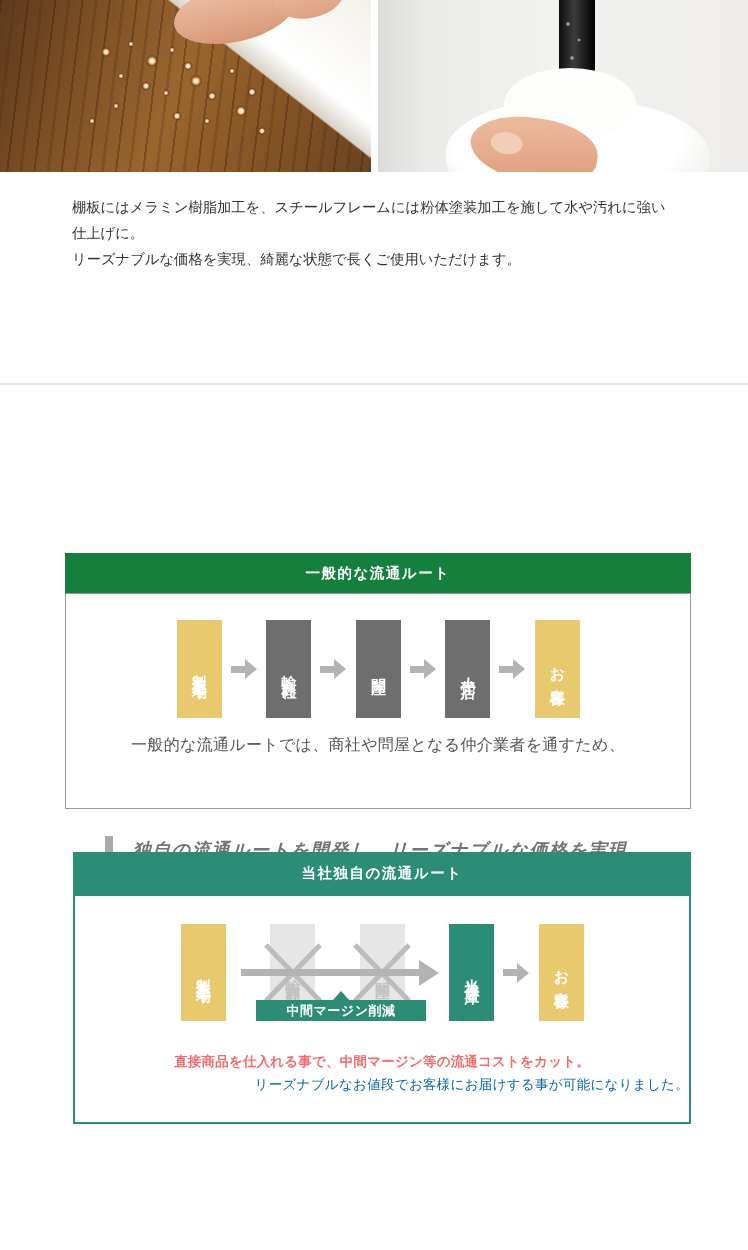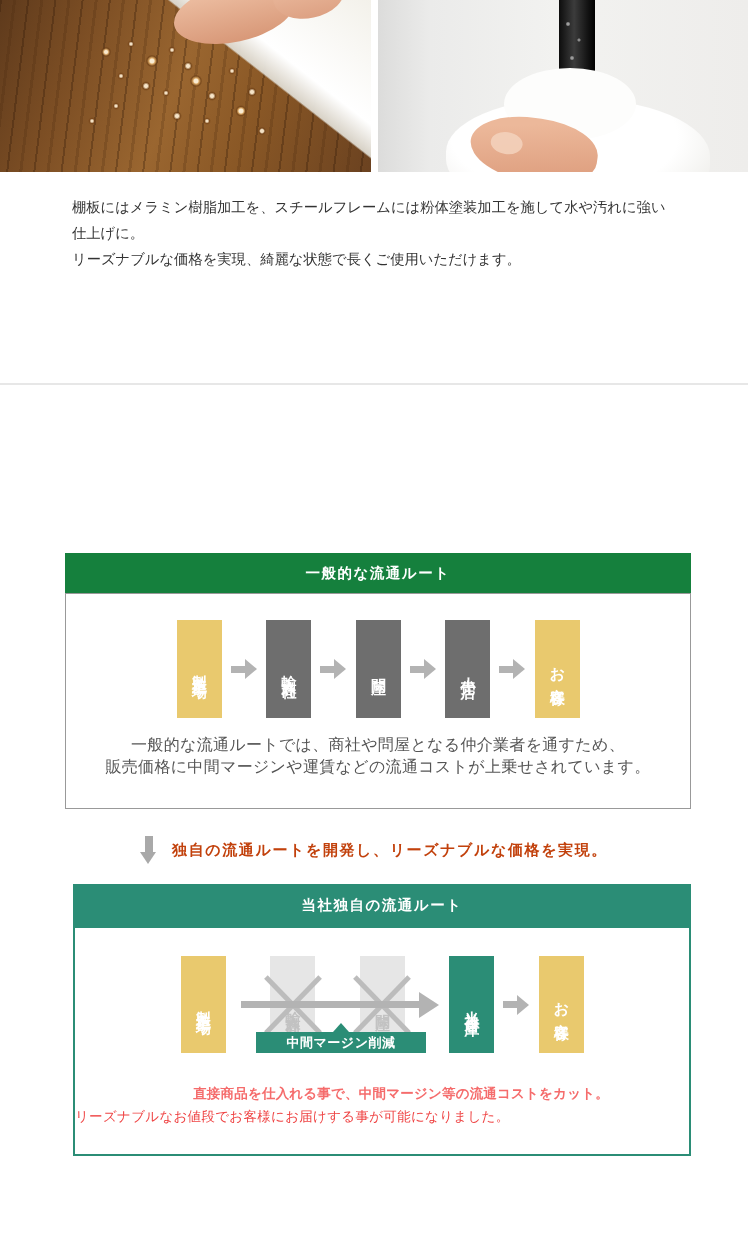--- a/index.html
+++ b/index.html
@@ -69,21 +69,21 @@
     font-size:14.3px; line-height:26px; letter-spacing:0; }
 
   
   .divider { position:absolute; left:0; top:383px; width:748px; height:2px; background:#e7e7e7; }
   .heading { position:absolute; left:0; top:492px; width:748px; text-align:center;
     font-size:19.5px; font-weight:bold; color:#555; letter-spacing:1px; }
 
   
   .route-box { position:absolute; left:65px; width:626px; }
   .box1 { top:553px; }
-  .box2 { top:884px;padding-left:8px; }
+  .box2 { top:852px;padding-left:8px; }
   .route-hdr { height:40px; line-height:40px; text-align:center; color:#fff;
     font-size:14.5px; font-weight:bold; letter-spacing:1.5px; }
   .hdr-gray { background:#15803d; }
   .hdr-teal { background:#2b8d76; height:42px; line-height:42px; }
   .route-bd { position:relative; background:#fff; }
   .bd1 { height:216px; border:1px solid #999; }
   .bd2 { height:230px; border:2px solid #2b8d76; }
 
   .flow { position:absolute; left:0; right:0; display:flex; justify-content:center; }
   .flow1 { top:26px; }
@@ -112,34 +112,34 @@
   .cap1 { position:absolute; left:0; top:140px; width:100%; text-align:center;
     font-size:16px; color:#555; line-height:21.5px; letter-spacing:.3px; }
 
   
   .transition { position:absolute; left:0; top:834px; width:748px; height:32px;
     display:flex; align-items:center; justify-content:center; gap:15px; }
   .dn-arrow { position:relative; width:17px; height:29px; flex:none; }
   .dn-arrow::before { content:''; position:absolute; left:4.5px; top:0; width:8px; height:16px; background:#a9a9a9; }
   .dn-arrow::after { content:''; position:absolute; left:0; top:16px; width:0; height:0;
     border-top:12px solid #a9a9a9; border-left:8.5px solid transparent; border-right:8.5px solid transparent; }
-  .tr-text { font-size:15px; font-weight:bold; color:#c2410c; letter-spacing:1.6px; }
+  .tr-text { font-size:18px; font-weight:bold; color:#737373; letter-spacing:1.6px;font-style:italic; }
 
   
   .long-arrow { position:absolute; left:166px; top:73px; width:178px; height:7px; background:#b3b3b3; z-index:2; }
   .long-arrow::after { content:''; position:absolute; right:-20px; top:50%; transform:translateY(-50%);
     width:0; height:0; border-left:20px solid #b3b3b3; border-top:13px solid transparent; border-bottom:13px solid transparent; }
   .margin-label { position:absolute; left:181px; top:104px; width:170px; height:21px; background:#2b8d76; z-index:3;
     color:#fff; font-size:13px; font-weight:bold; text-align:center; line-height:21px; letter-spacing:.5px; }
   .margin-label::before { content:''; position:absolute; top:-9px; left:50%; transform:translateX(-50%);
     width:0; height:0; border-bottom:9px solid #2b8d76; border-left:8px solid transparent; border-right:8px solid transparent; }
   .cap-red { position:absolute; left:0; top:157px; width:100%; text-align:center;
-    font-size:13.5px; font-weight:bold; color:#f56c6c; letter-spacing:.2px;margin-left:19px; }
-  .cap-gray { position:absolute; left:0; top:180px; width:100%; text-align:left;
-    font-size:13.5px; color:#ef4444; letter-spacing:.3px; }
+    font-size:13.5px; font-weight:bold; color:#f56c6c; letter-spacing:.2px; }
+  .cap-gray { position:absolute; left:0; top:180px; width:100%; text-align:right;
+    font-size:13.5px; color:#0369a1; letter-spacing:.3px; }
 </style>
 </head>
 <body>
 
 <div class="page">
 
   <div class="photos">
     <div class="photo photo-left">
       <div class="drops"></div>
       <div class="towel-l"></div>
@@ -187,21 +187,20 @@
         </div>
         <div class="gap">
           <span class="s-arrow"></span>
         </div>
         <div class="step yellow">
           <span class="step-label">お客様</span>
         </div>
       </div>
       <div class="cap1">
         <div>一般的な流通ルートでは、商社や問屋となる仲介業者を通すため、</div>
-        <div>販売価格に中間マージンや運賃などの流通コストが上乗せされています。</div>
       </div>
     </div>
   </section>
 
   <div class="transition">
     <span class="dn-arrow"></span>
     <span class="tr-text">独自の流通ルートを開発し、リーズナブルな価格を実現。</span>
   </div>
 
   <section class="route-box box2">

